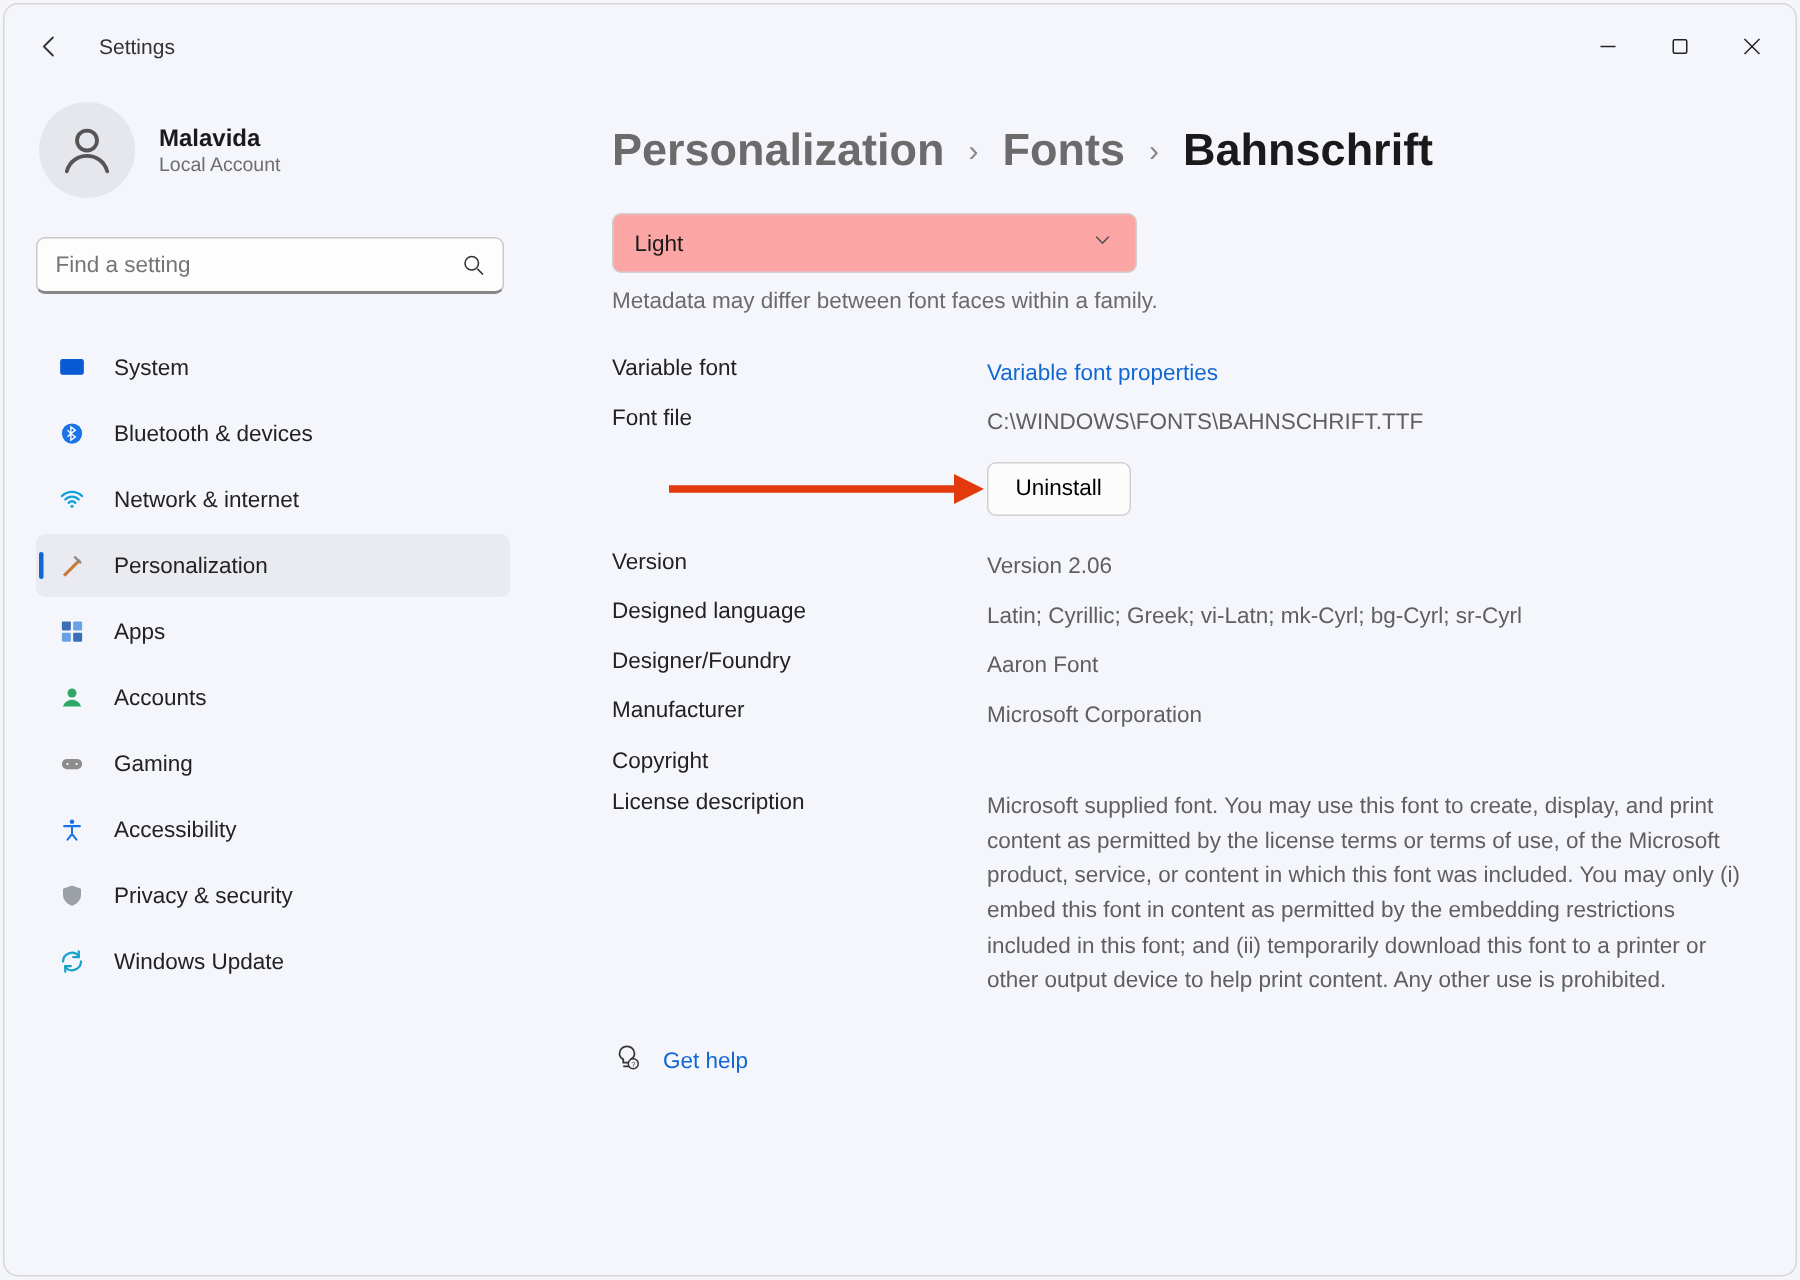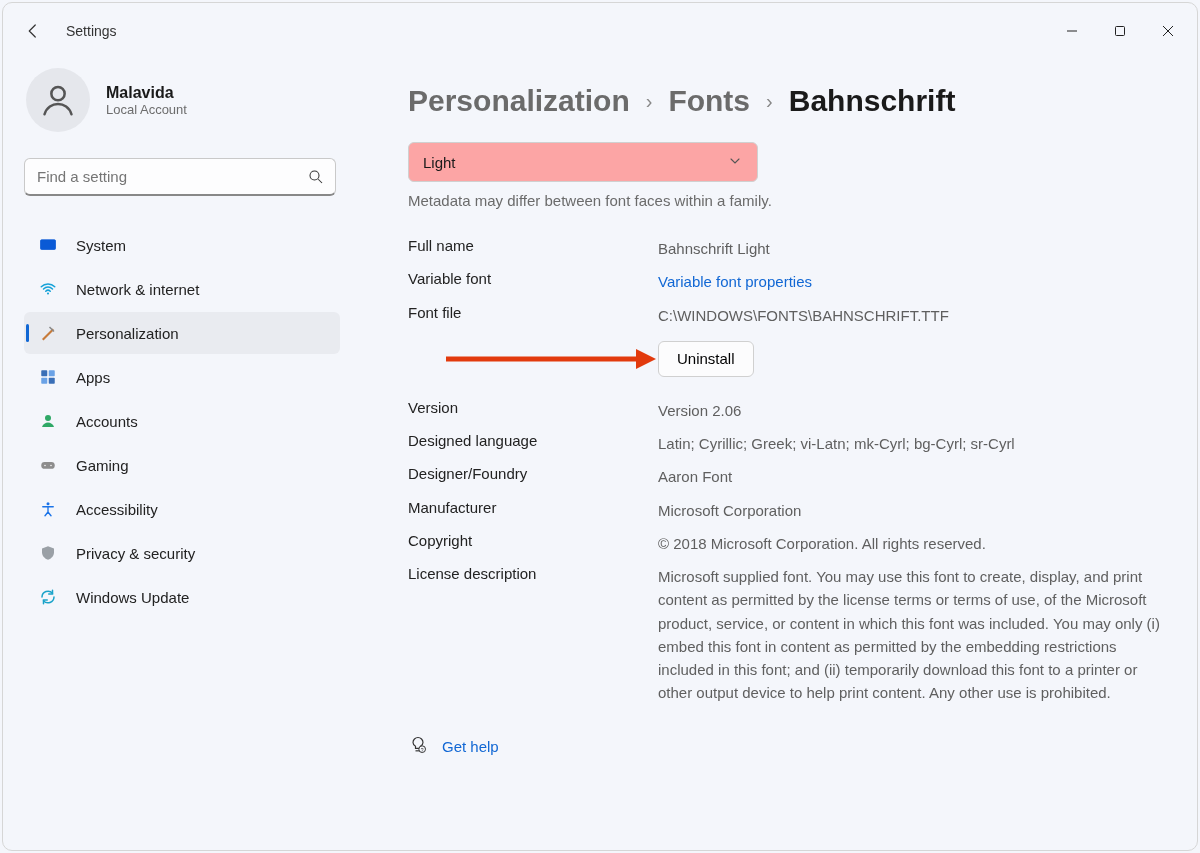--- a/index.html
+++ b/index.html
@@ -160,20 +160,29 @@
             <svg viewBox="0 0 24 24" width="18" height="18">
               <rect x="2" y="5" width="20" height="13" rx="1.5" fill="#0a5ad6"></rect>
               <rect x="2" y="5" width="20" height="13" rx="1.5" fill="none" stroke="#0a5ad6"></rect>
             </svg>
           </span>
         <span>System</span>
       </div>
       <div class="nav-item">
         <span class="nav-icon">
             <svg viewBox="0 0 24 24" width="18" height="18">
+              <circle cx="12" cy="12" r="9" fill="#1a73e8"></circle>
+              <path d="M11 6 L15 9 L11 12 L15 15 L11 18 Z M11 6 V18 M8 9 L11 12 M8 15 L11 12" stroke="#fff" stroke-width="1.2" fill="none"></path>
+            </svg>
+          </span>
+        <span>Bluetooth &amp; devices</span>
+      </div>
+      <div class="nav-item">
+        <span class="nav-icon">
+            <svg viewBox="0 0 24 24" width="18" height="18">
               <path d="M3 9c5-5 13-5 18 0 M6 12c3.5-3.5 8.5-3.5 12 0 M9 15c1.8-1.8 4.2-1.8 6 0" stroke="#16a2d8" stroke-width="2" fill="none" stroke-linecap="round"></path>
               <circle cx="12" cy="18" r="1.4" fill="#16a2d8"></circle>
             </svg>
           </span>
         <span>Network &amp; internet</span>
       </div>
       <div class="nav-item active">
         <span class="nav-icon">
             <svg viewBox="0 0 24 24" width="18" height="18">
               <path d="M4 20 L8 16 L18 6 L20 8 L10 18 L6 22 Z" fill="#c77b3a"></path>
@@ -252,24 +261,20 @@
 
     <div class="select">
       <span>Light</span>
       <span><svg viewBox="0 0 24 24" width="16" height="16">
             <path d="M6 9l6 6 6-6" stroke="#555" stroke-width="1.6" fill="none" stroke-linecap="round"></path>
           </svg></span>
     </div>
     <div class="meta-note">Metadata may differ between font faces within a family.</div>
 
     <div class="kv-row">
-      <div class="kv-label">Full name</div>
-      <div class="kv-value">Bahnschrift Light</div>
-    </div>
-    <div class="kv-row">
       <div class="kv-label">Variable font</div>
       <div class="kv-value link">Variable font properties</div>
     </div>
     <div class="kv-row">
       <div class="kv-label">Font file</div>
       <div class="kv-value">C:\WINDOWS\FONTS\BAHNSCHRIFT.TTF</div>
     </div>
 
     <div class="uninstall-row">
       <svg class="arrow-annot" width="210" height="24" viewBox="0 0 210 24">
@@ -290,21 +295,20 @@
     <div class="kv-row">
       <div class="kv-label">Designer/Foundry</div>
       <div class="kv-value">Aaron Font</div>
     </div>
     <div class="kv-row">
       <div class="kv-label">Manufacturer</div>
       <div class="kv-value">Microsoft Corporation</div>
     </div>
     <div class="kv-row">
       <div class="kv-label">Copyright</div>
-      <div class="kv-value">© 2018 Microsoft Corporation. All rights reserved.</div>
     </div>
     <div class="kv-row">
       <div class="kv-label">License description</div>
       <div class="kv-value">Microsoft supplied font. You may use this font to create, display, and print content as permitted by the license terms or terms of use, of the Microsoft product, service, or content in which this font was included. You may only (i) embed this font in content as permitted by the embedding restrictions included in this font; and (ii) temporarily download this font to a printer or other output device to help print content. Any other use is prohibited.</div>
     </div>
 
     <div class="help-row">
       <span><svg viewBox="0 0 24 24" width="20" height="20">
             <path d="M12 3a6 6 0 016 6c0 2.2-1.5 3.6-3 4.5V16H9v-2.5C7.5 12.6 6 11.2 6 9a6 6 0 016-6z" stroke="#333" stroke-width="1.4" fill="none"></path>
             <line x1="9" y1="19" x2="15" y2="19" stroke="#333" stroke-width="1.4"></line>

